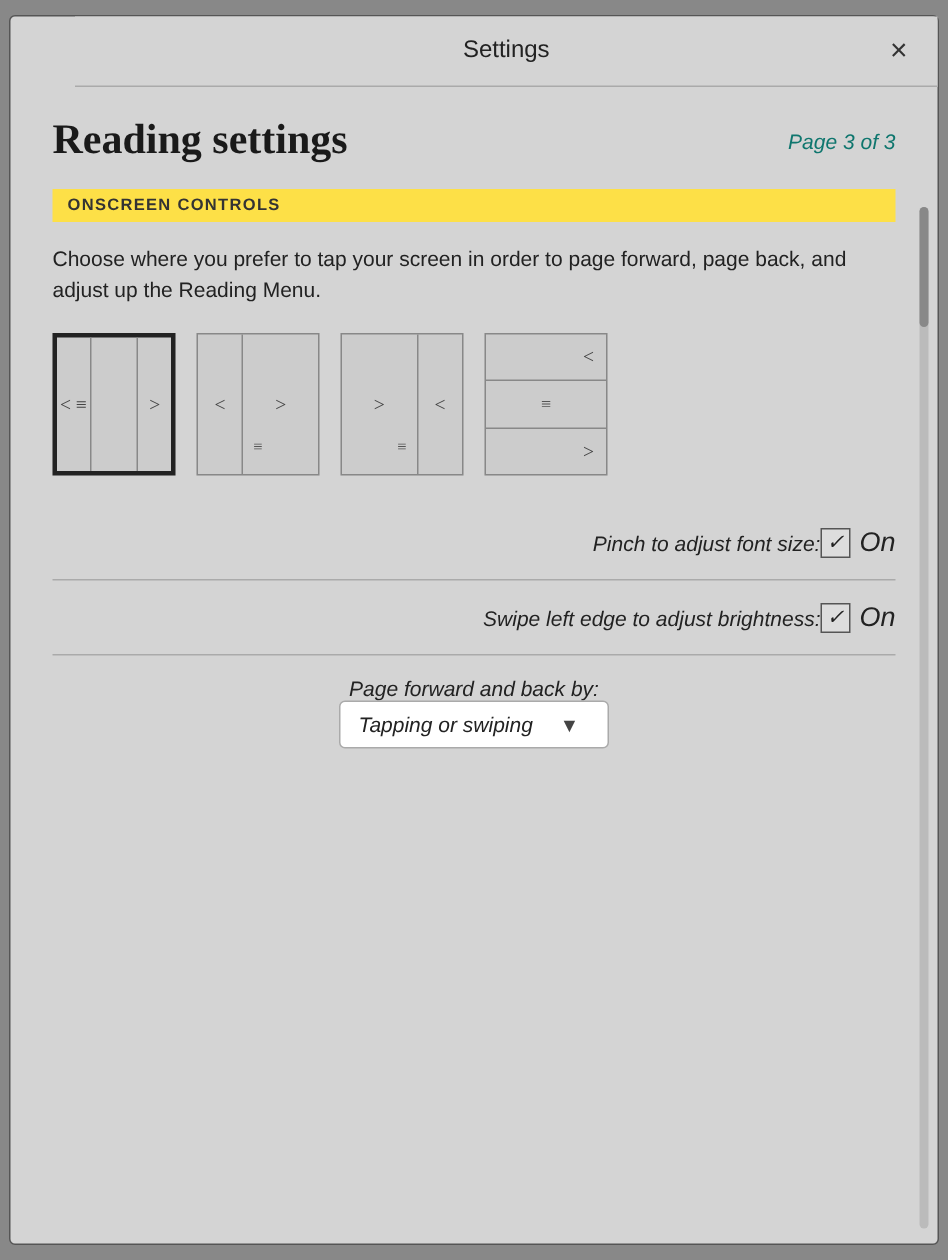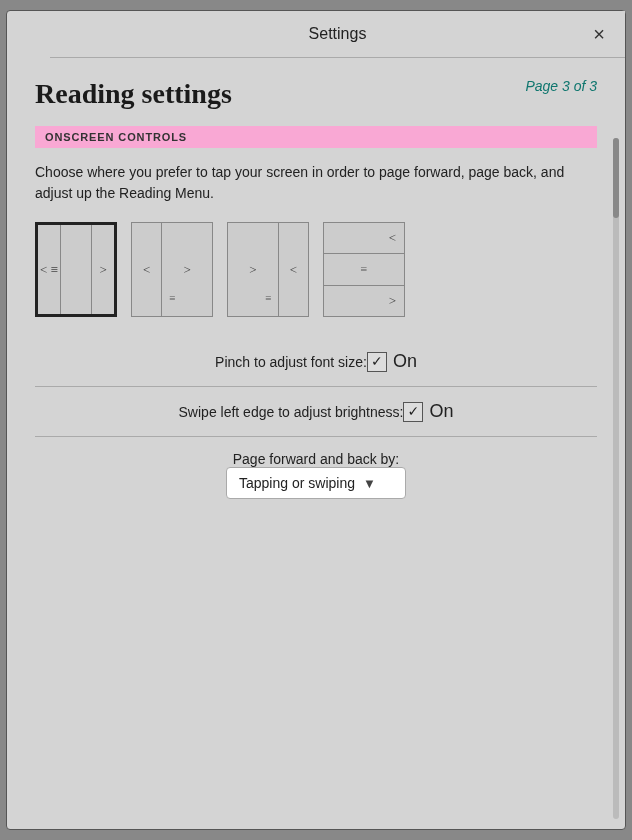--- a/index.html
+++ b/index.html
@@ -52,37 +52,37 @@
       padding: 4px;
     }
     .dialog-body {
       padding: 20px 28px 20px 28px;
       flex: 1;
       position: relative;
     }
     .page-heading-row {
       display: flex;
       justify-content: space-between;
-      align-items: flex-start;
+      align-items: center;
       margin-bottom: 16px;
     }
     .reading-settings-title {
       font-size: 28px;
       font-weight: bold;
       color: #1a1a1a;
       font-family: Georgia, serif;
     }
     .page-indicator {
       font-size: 14px;
       color: #0f766e;
       font-family: Arial, sans-serif;
       font-style: italic;
     }
     .section-label {
-      background: #f9a8d4;
+      background: #fde047;
       padding: 5px 10px;
       font-size: 11px;
       font-weight: bold;
       color: #333;
       letter-spacing: 0.08em;
       font-family: Arial, sans-serif;
       margin-bottom: 14px;
       display: block;
     }
     .section-description {
@@ -235,23 +235,24 @@
       display: flex;
       align-items: center;
       justify-content: flex-end;
       padding-right: 8px;
       font-size: 13px;
       color: #444;
     }
     .setting-row {
       display: flex;
       align-items: center;
-      justify-content: center;
+      justify-content: flex-end;
       padding: 14px 0;
       border-bottom: 1px solid #aaa;
+      font-style: italic;
     }
     .setting-label {
       font-size: 14px;
       color: #222;
       font-family: Arial, sans-serif;
     }
     .setting-control {
       display: flex;
       align-items: center;
       gap: 6px;
@@ -277,21 +278,21 @@
       display: flex;
       align-items: center;
       background: white;
       border: 1px solid #aaa;
       border-radius: 4px;
       padding: 7px 12px;
       cursor: pointer;
       font-size: 14px;
       font-family: Arial, sans-serif;
       color: #222;
-      gap: 8px;
+      gap: 18px;
       min-width: 180px;
     }
     .dropdown-chevron {
       font-size: 13px;
       color: #444;
     }
     .scrollbar {
       position: absolute;
       right: 6px;
       top: 80px;

